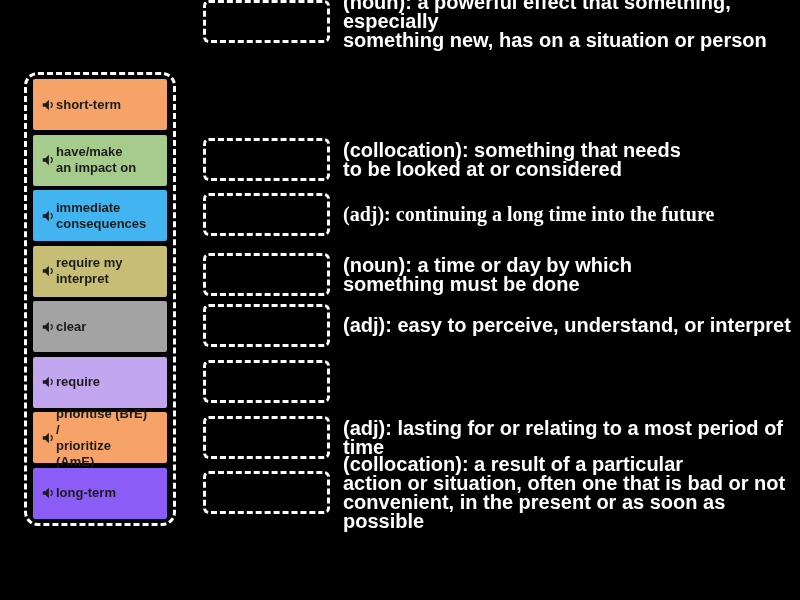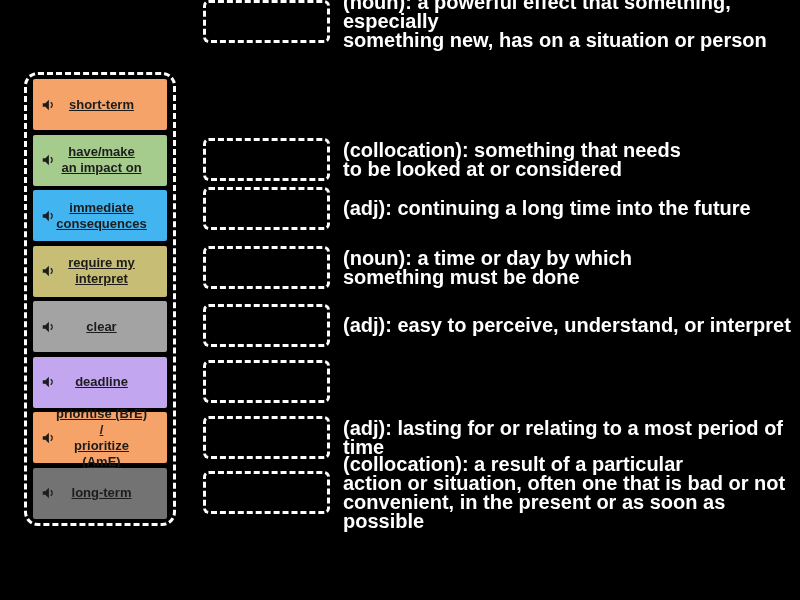--- a/index.html
+++ b/index.html
@@ -44,43 +44,42 @@
     width: 16px;
     height: 16px;
     flex: 0 0 16px;
     display: flex;
     align-items: center;
     justify-content: center;
     cursor: pointer;
   }
   .keyword-tile .label {
     flex: 1;
-    text-align: center;
+    text-align: left;
     color: #1c1c1c;
     font-size: 13px;
     line-height: 16px;
     font-weight: 600;
     white-space: pre-line;
     padding-right: 20px;
-    text-decoration: underline;
   }
 
   
   .answer-row {
     position: absolute;
     left: 203px;
     height: 43px;
     display: flex;
     align-items: center;
     width: 590px;
   }
   .answer-row:nth-of-type(1) { top: 82px; }
   .answer-row:nth-of-type(2) { top: 138px; }
-  .answer-row:nth-of-type(3) { top: 187px; }
-  .answer-row:nth-of-type(4) { top: 246px; }
+  .answer-row:nth-of-type(3) { top: 193px; font-family: Liberation Serif, serif; }
+  .answer-row:nth-of-type(4) { top: 253px; }
   .answer-row:nth-of-type(5) { top: 304px; }
   .answer-row:nth-of-type(6) { top: 360px; }
   .answer-row:nth-of-type(7) { top: 416px; }
   .answer-row:nth-of-type(8) { top: 471px; }
 
   .drop-slot {
     width: 127px;
     height: 43px;
     box-sizing: border-box;
     border: 3px dashed #ffffff;
@@ -151,33 +150,33 @@
       </span>
       <span class="label">clear</span>
     </div>
     <div class="keyword-tile" style="background-color: rgb(195, 166, 240);">
       <span class="speaker">
         <svg width="14" height="14" viewBox="0 0 16 16">
             <path d="M2 6h3l4-4v12l-4-4H2z" fill="#1c1c1c"></path>
             <path d="M11.5 5.2c1.8 1.6 1.8 4 0 5.6" fill="none" stroke="#1c1c1c" stroke-width="1.4" stroke-linecap="round"></path>
           </svg>
       </span>
-      <span class="label">deadline</span>
+      <span class="label">require</span>
     </div>
     <div class="keyword-tile" style="background-color: rgb(245, 163, 104);">
       <span class="speaker">
         <svg width="14" height="14" viewBox="0 0 16 16">
             <path d="M2 6h3l4-4v12l-4-4H2z" fill="#1c1c1c"></path>
             <path d="M11.5 5.2c1.8 1.6 1.8 4 0 5.6" fill="none" stroke="#1c1c1c" stroke-width="1.4" stroke-linecap="round"></path>
           </svg>
       </span>
       <span class="label">prioritise (BrE) /
 prioritize (AmE)</span>
     </div>
-    <div class="keyword-tile" style="background-color: #737373;">
+    <div class="keyword-tile" style="background-color: #8b5cf6;">
       <span class="speaker">
         <svg width="14" height="14" viewBox="0 0 16 16">
             <path d="M2 6h3l4-4v12l-4-4H2z" fill="#1c1c1c"></path>
             <path d="M11.5 5.2c1.8 1.6 1.8 4 0 5.6" fill="none" stroke="#1c1c1c" stroke-width="1.4" stroke-linecap="round"></path>
           </svg>
       </span>
       <span class="label">long-term</span>
     </div>
   </div>
 

